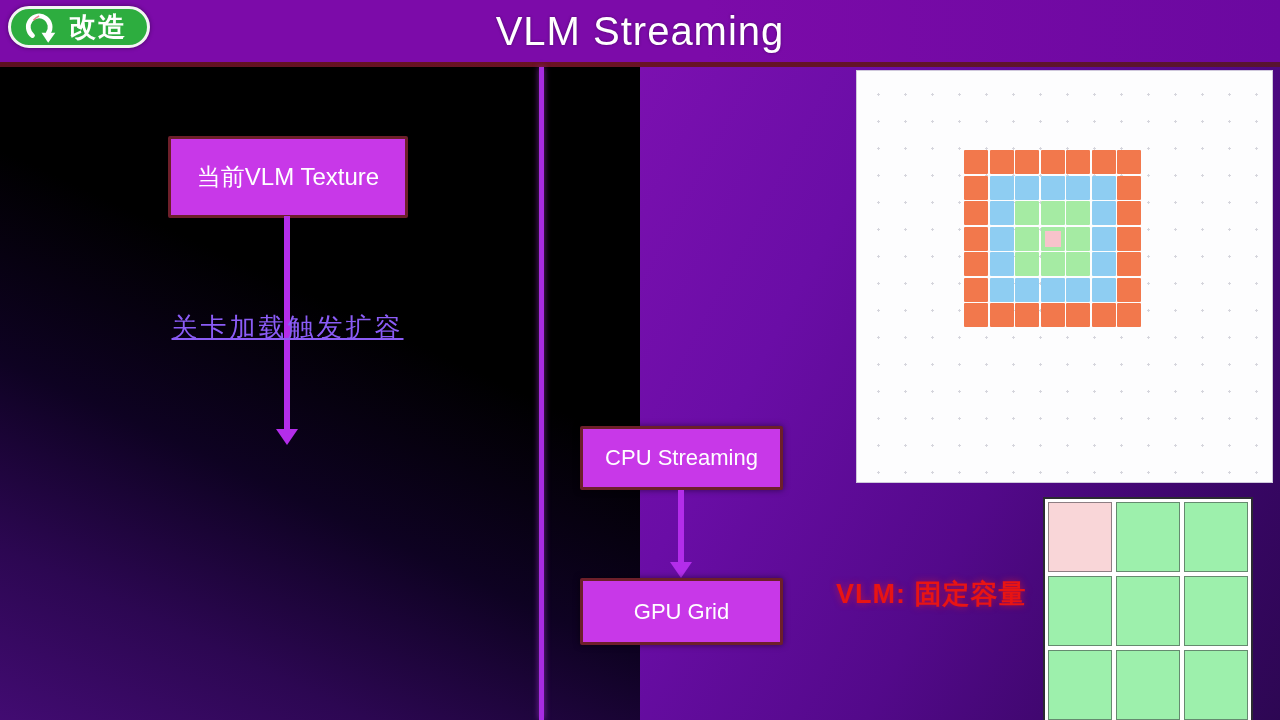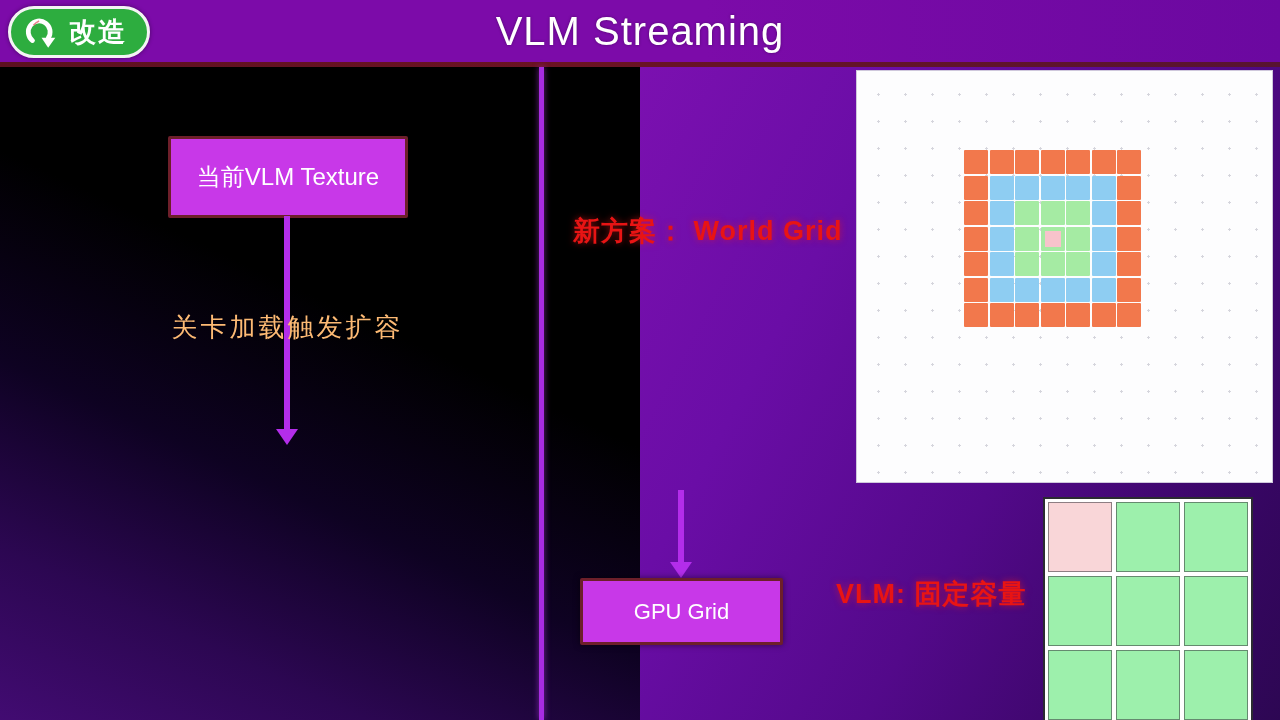--- a/index.html
+++ b/index.html
@@ -12,21 +12,21 @@
   .header{
     position:absolute;left:0;top:0;width:1280px;height:62px;
     background:linear-gradient(to right,#7c0ba9 0%,#7c0ba9 55%,#6b08a0 100%);
     display:flex;align-items:center;justify-content:center;
   }
   .title{
     color:#ffffff;font-size:40px;font-weight:500;letter-spacing:1px;
     text-shadow:0 0 3px rgba(0,0,0,.35);
   }
   .badge{
-    position:absolute;left:8px;top:6px;height:52px;padding:0 20px 0 12px;
+    position:absolute;left:8px;top:6px;height:42px;padding:0 20px 0 12px;
     background:#2dad3f;border:3px solid #f4f4f4;border-radius:30px;
     display:flex;align-items:center;gap:8px;box-sizing:border-box;
     box-shadow:0 0 4px rgba(0,0,0,.4);cursor:pointer;
   }
   .badge-label{color:#ffffff;font-size:27px;font-weight:600;letter-spacing:2px;}
   .mline{
     position:absolute;left:0;top:62px;width:1280px;height:5px;
     background:linear-gradient(to right,#5c1020,#6b1322 45%,#571331 100%);
   }
   
@@ -57,21 +57,21 @@
   .shaft{position:absolute;width:6px;background:#b32dea;}
   .head{position:absolute;width:0;height:0;
     border-left:11px solid transparent;border-right:11px solid transparent;
     border-top:16px solid #b32dea;}
   .shaft-1{left:284px;top:149px;height:215px;}
   .head-1{left:276px;top:362px;}
   .shaft-2{left:678px;top:423px;height:74px;}
   .head-2{left:670px;top:495px;}
   .arrow-label{
     position:absolute;left:100px;top:243px;width:375px;text-align:center;
-    color:#fdba74;font-size:26px;font-weight:500;letter-spacing:3px;
+    color:#8b5cf6;font-size:26px;font-weight:500;letter-spacing:3px;text-decoration:underline;
   }
   
   .red-heading{
     position:absolute;left:573px;top:146px;color:#e81414;
     font-size:27px;font-weight:700;letter-spacing:1px;
     text-shadow:0 0 7px rgba(235,25,25,.6);white-space:nowrap;
   }
   .red-caption{
     position:absolute;left:836px;top:509px;color:#e81414;
     font-size:27px;font-weight:700;line-height:37px;letter-spacing:1px;
@@ -122,21 +122,23 @@
     <div class="right-bg"></div>
     <div class="v-divider"></div>
 
     <div class="flow-box box-current">
       <span>当前VLM Texture</span>
     </div>
     <div class="shaft shaft-1"></div>
     <div class="head head-1"></div>
     <div class="arrow-label">关卡加载触发扩容</div>
 
-    <div class="red-heading">新方案： World Grid</div>
+    <div class="flow-box box-cpu">
+      <span>CPU Streaming</span>
+    </div>
     <div class="shaft shaft-2"></div>
     <div class="head head-2"></div>
     <div class="flow-box box-gpu">
       <span>GPU Grid</span>
     </div>
 
     <div class="white-panel">
       <div id="world-grid" class="world-grid" style="grid-template-columns: repeat(7, 24px);">
           <div class="wcell" style="background: rgb(242, 120, 76);"></div>
           <div class="wcell" style="background: rgb(242, 120, 76);"></div>

